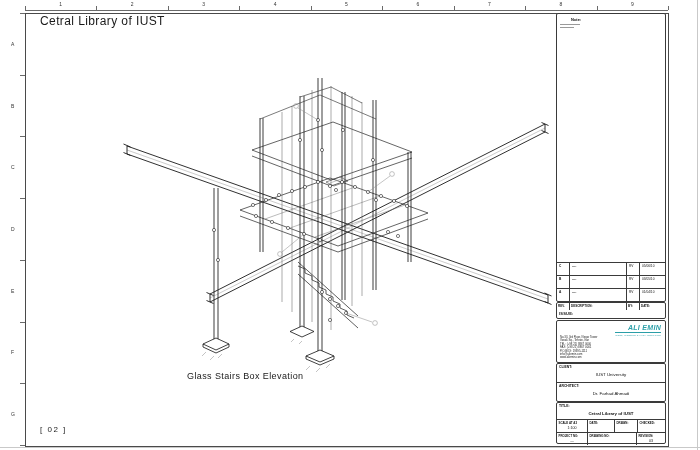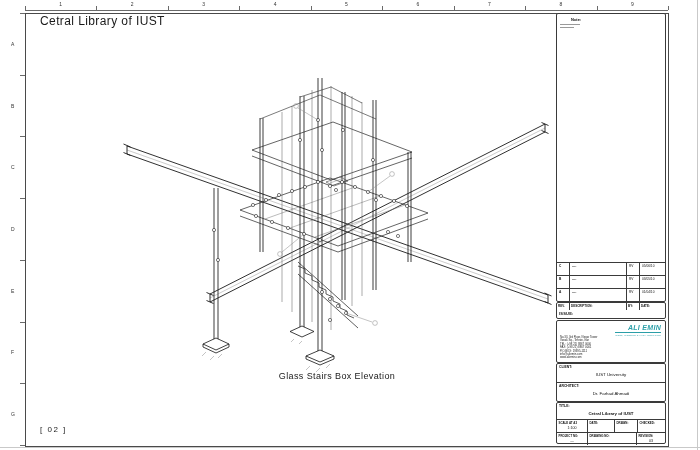--- a/index.html
+++ b/index.html
@@ -20,21 +20,21 @@
   .ruler-top{left:25px;top:0;width:643px;height:10px;border-bottom:1px solid #6a6a6a;}
   .ruler-top .tick{position:absolute;bottom:0;width:1px;height:4px;background:#6a6a6a;}
   .ruler-top .col-label{position:absolute;top:1px;font-size:5px;color:#333;transform:translateX(-50%);}
   
   .ruler-left{left:6px;top:13px;width:19px;height:432px;}
   .ruler-left .tick{position:absolute;right:0;height:1px;width:5px;background:#6a6a6a;}
   .ruler-left .row-label{position:absolute;left:5px;font-size:5px;color:#333;transform:translateY(-50%);}
 
   .sheet-title{left:40px;top:14px;font-size:12px;letter-spacing:0.4px;color:#1a1a1a;}
   .page-number{left:40px;top:425px;font-size:8px;letter-spacing:1.5px;color:#222;}
-  .drawing-caption{left:187px;top:371px;width:300px;text-align:center;font-size:9px;letter-spacing:0.4px;color:#1a1a1a;}
+  .drawing-caption{left:187px;top:371px;width:300px;font-size:9px;letter-spacing:0.4px;color:#1a1a1a;}
 
   .drawing-svg{left:25px;top:13px;}
 
   
   .titleblock{left:556px;top:13px;width:110px;height:430px;font-size:3.5px;color:#111;}
   .tb-box{position:absolute;left:0;width:108px;border:1px solid #3a3a3a;border-radius:2px;background:#fff;}
   .notes-box{top:0;height:287px;}
   .note-label{position:absolute;top:3px;left:14px;font-size:4px;font-weight:bold;}
   .note-bar{position:absolute;left:3px;height:1px;background:#9a9a9a;}
   .rev-rows{position:absolute;left:0;bottom:0;width:100%;}

